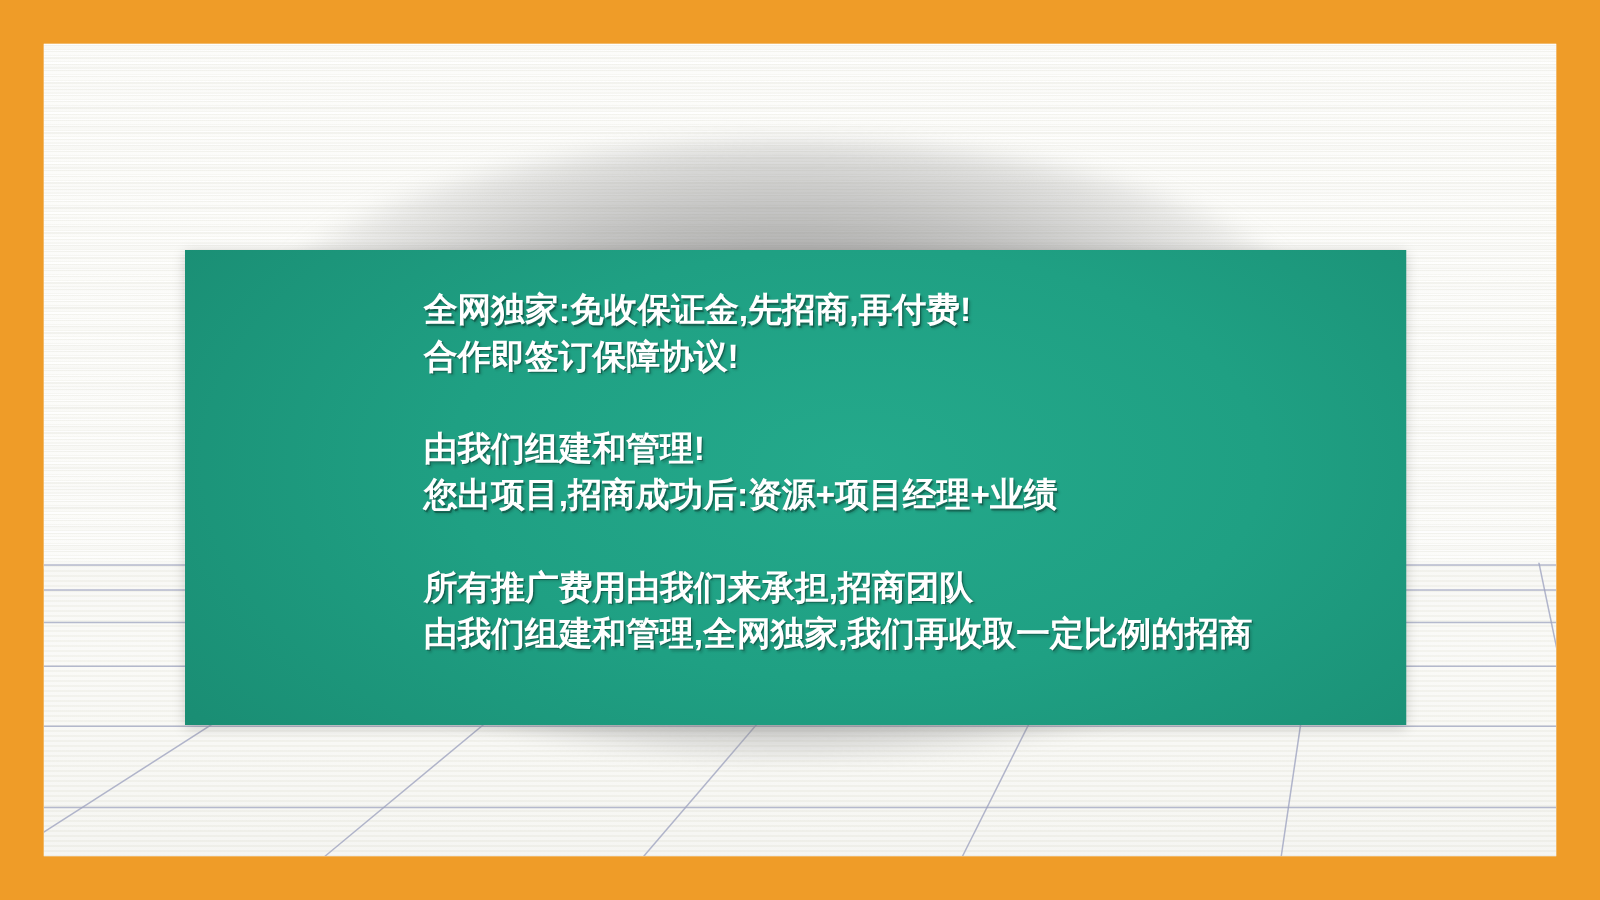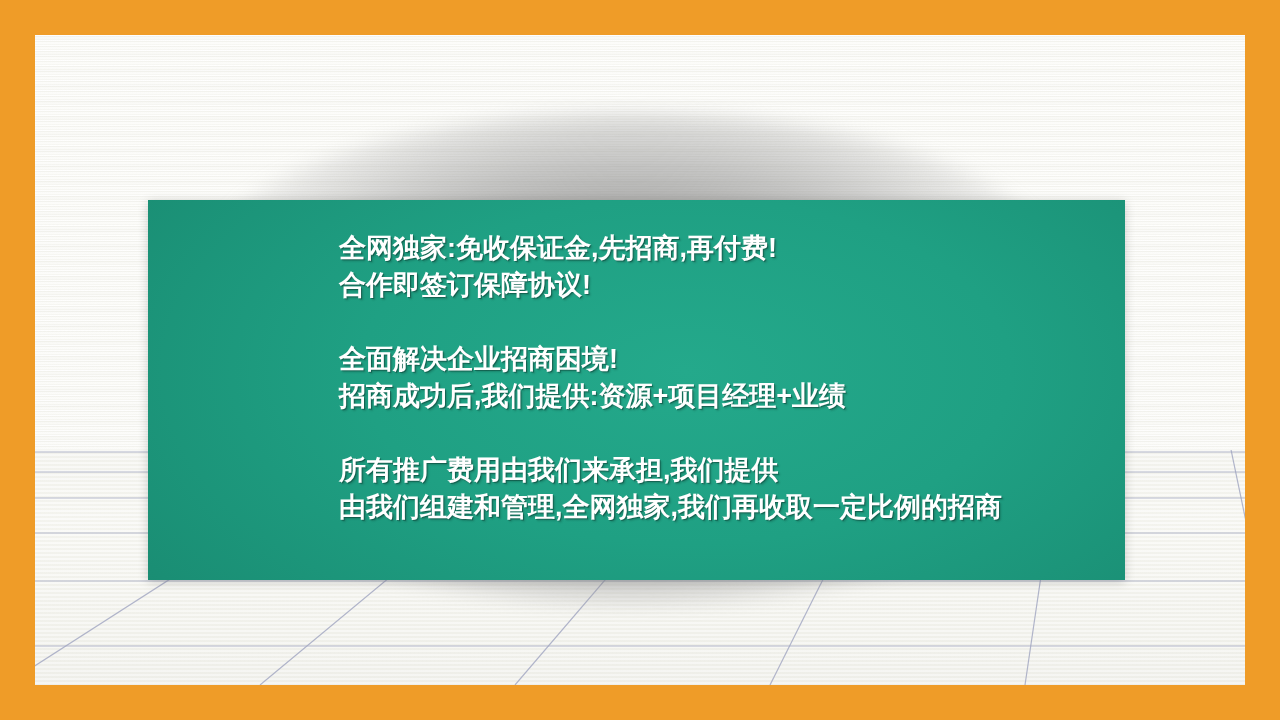--- a/index.html
+++ b/index.html
@@ -176,25 +176,25 @@
     <div class="panel-shadow"></div>
 
     <div class="panel">
       <div class="panel-inner">
 
         <div class="tline">全网独家:免收保证金,先招商,再付费!</div>
         <div class="tline">合作即签订保障协议!</div>
 
         <div class="tgap"></div>
 
-        <div class="tline">全面解决企业招商困境!</div>
-        <div class="tline">招商成功后,我们提供:资源+项目经理+业绩</div>
+        <div class="tline">由我们组建和管理!</div>
+        <div class="tline">您出项目,招商成功后:资源+项目经理+业绩</div>
 
         <div class="tgap"></div>
 
-        <div class="tline">所有推广费用由我们来承担,我们提供</div>
+        <div class="tline">所有推广费用由我们来承担,招商团队</div>
         <div class="tline">由我们组建和管理,全网独家,我们再收取一定比例的招商</div>
 
       </div>
     </div>
 
   </div>
 </div>
 
 </body></html>

